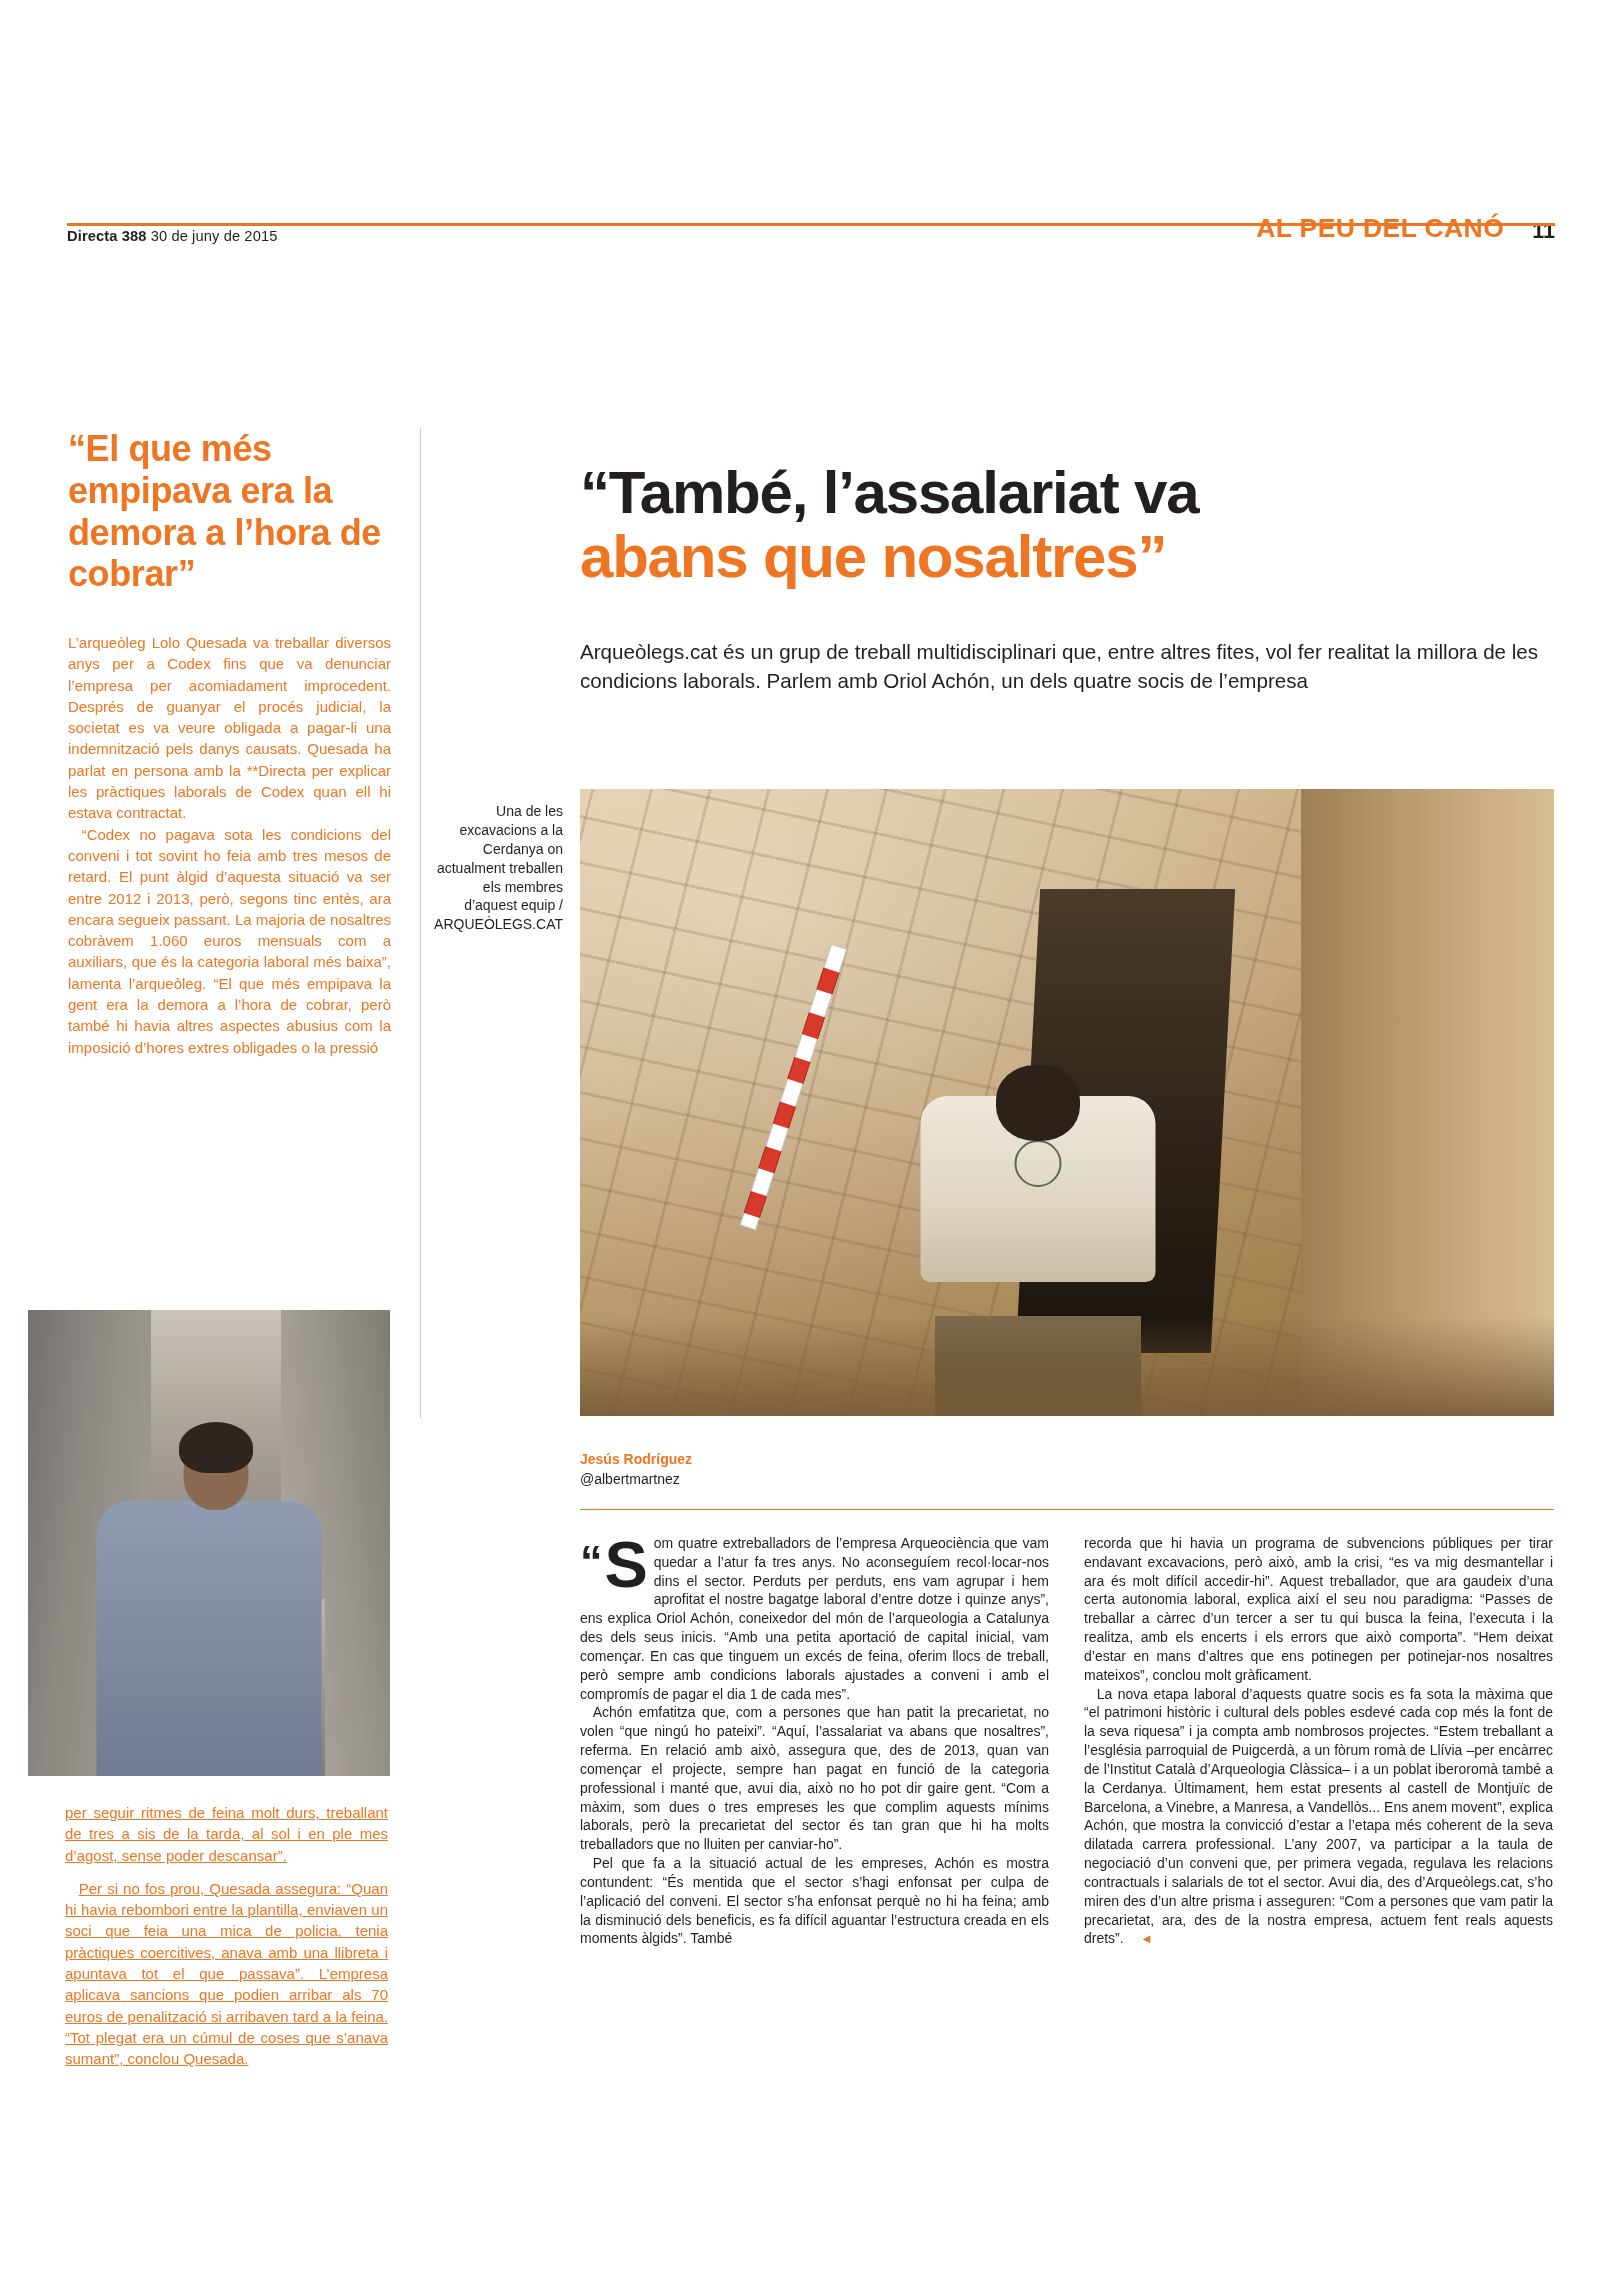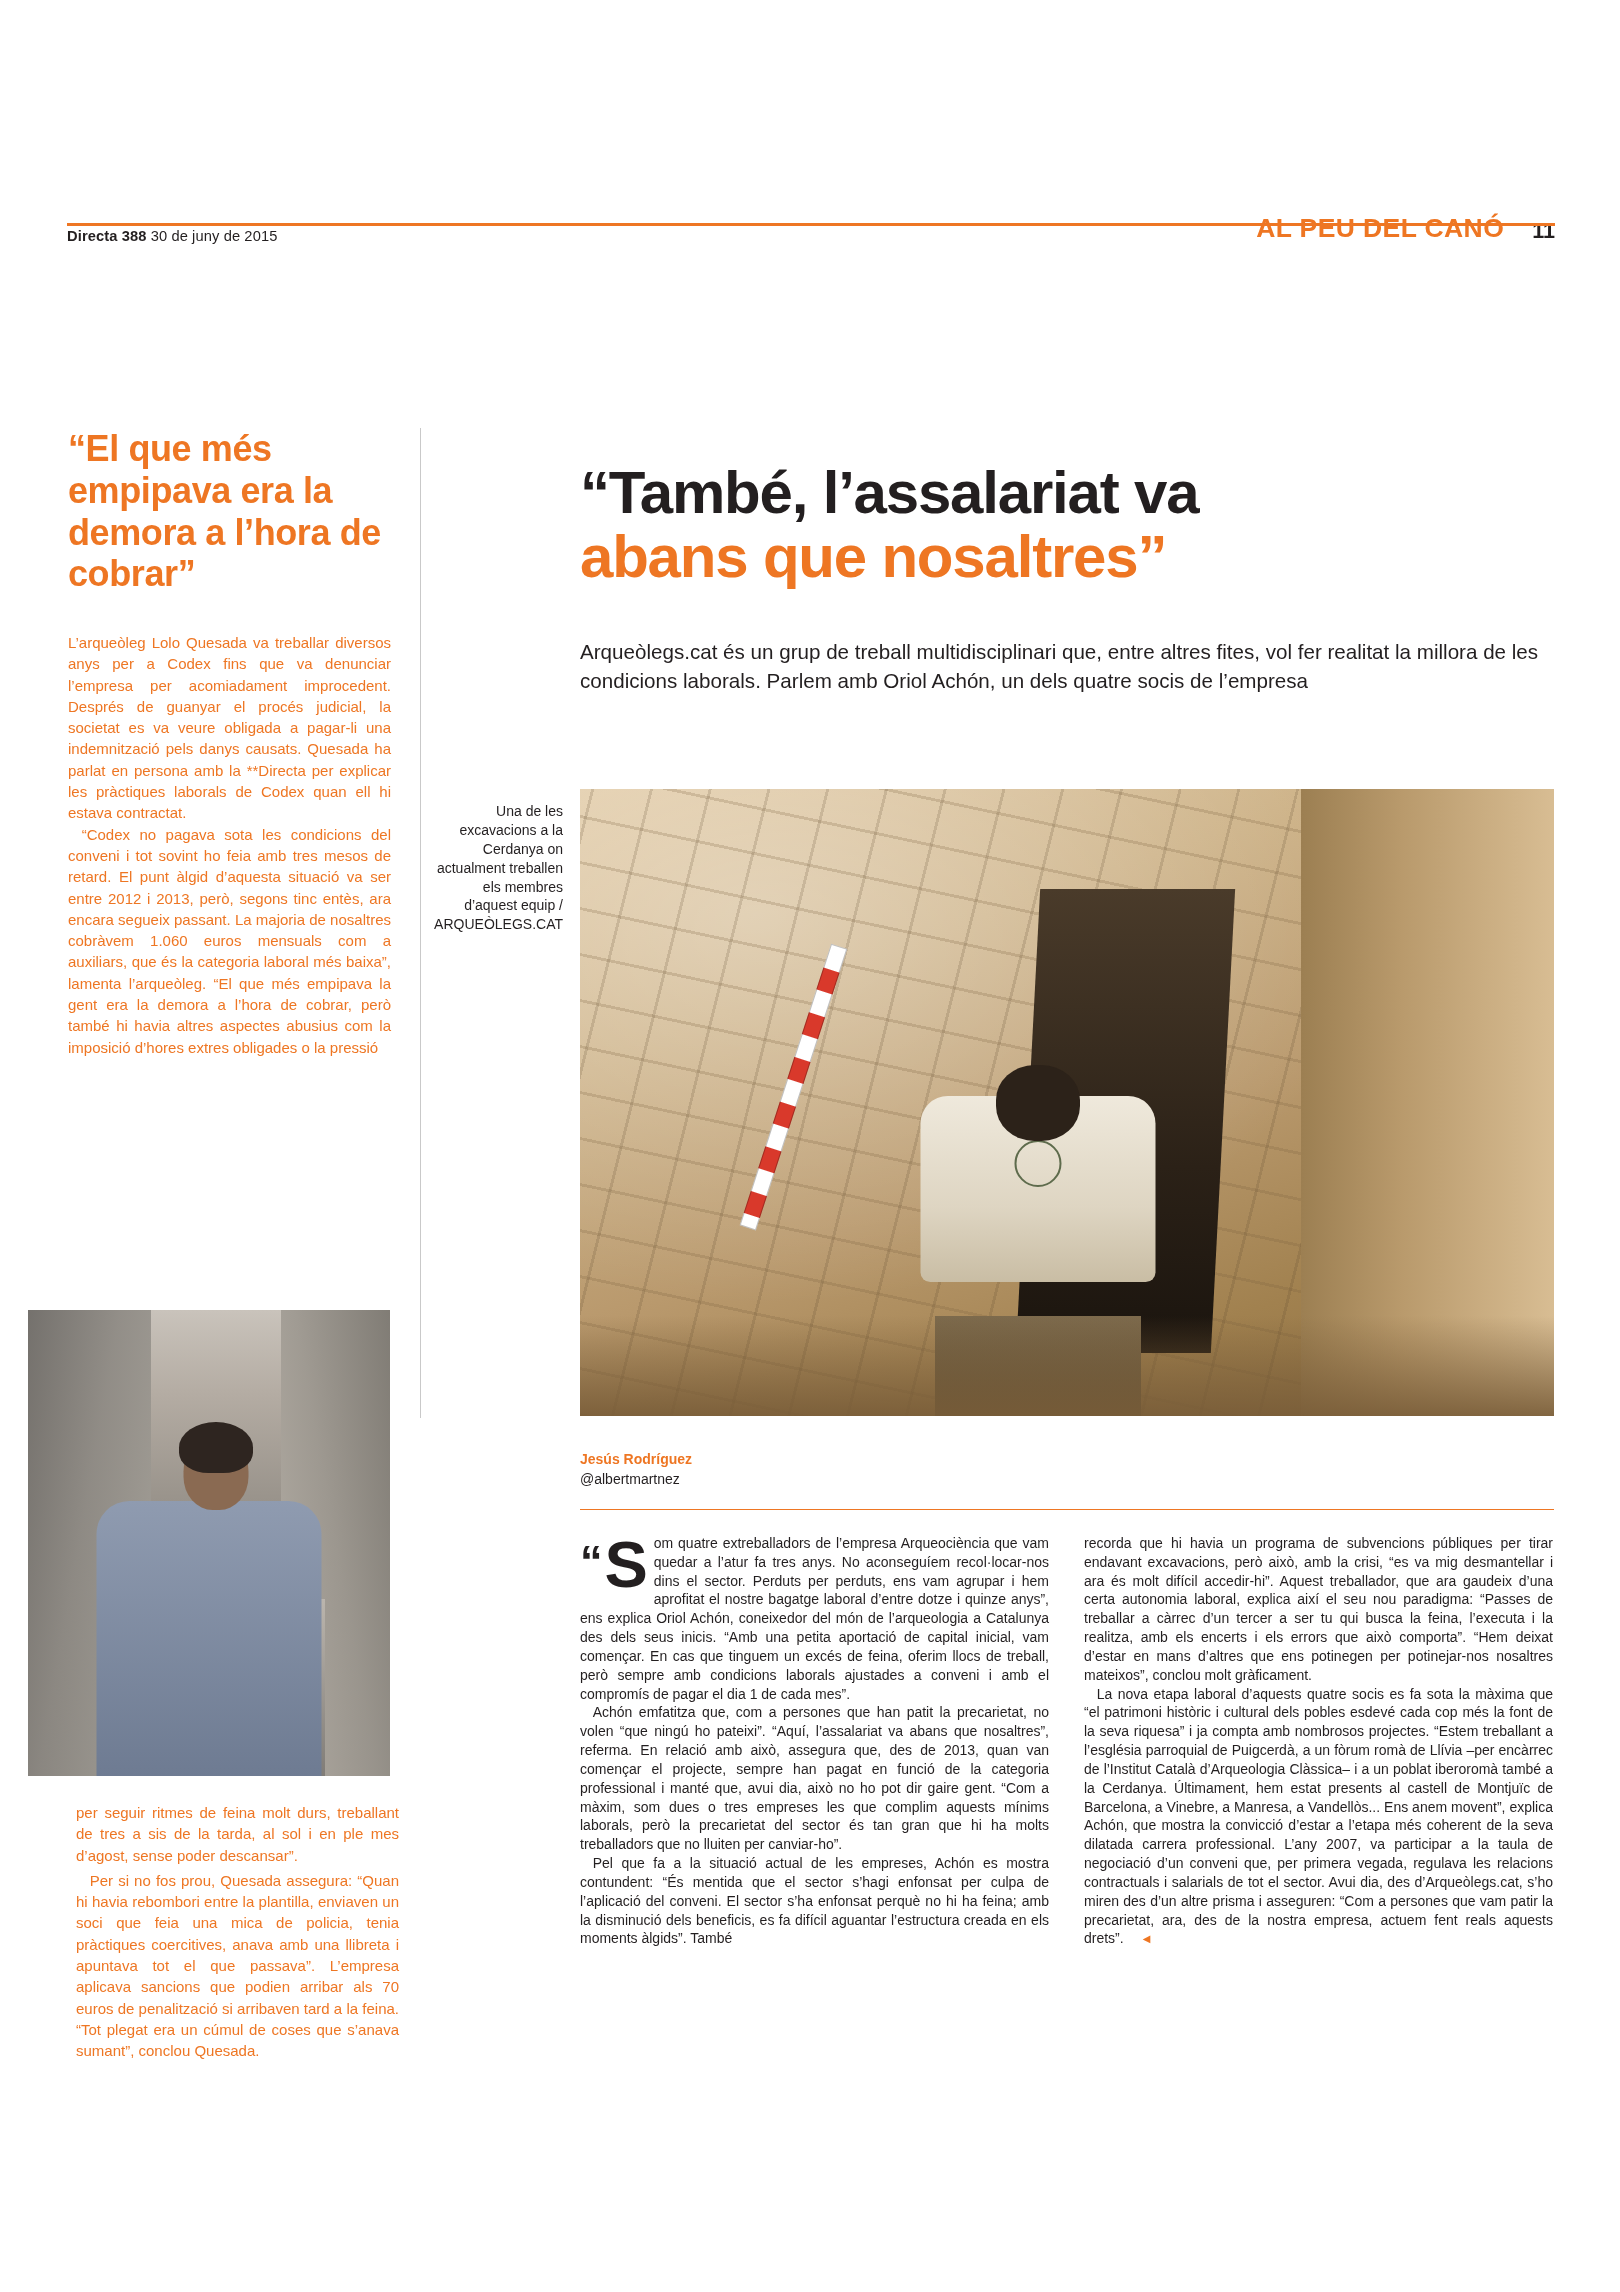--- a/index.html
+++ b/index.html
@@ -140,30 +140,31 @@
   }
   .left-photo .person-body {
     position:absolute; left:50%; top:41%; width:225px; height:59%;
     transform: translateX(-50%);
     border-radius: 33px 33px 0 0;
     background: linear-gradient(180deg, #8f9bb0 0%, #6e7b92 100%);
   }
 
   .left-lower {
     position: absolute;
-    left: 76px;
+    left: 65px;
     top: 1802px;
     width: 323px;
     color: #ee7623;
     font-size: 15px;
     line-height: 1.42;
     text-align: justify;
+    text-decoration: underline;
   }
   .left-lower p { margin: 0; }
-  .left-lower p + p { text-indent: 13.7px; margin-top: 4px; }
+  .left-lower p + p { text-indent: 13.7px; margin-top: 12px; }
 
   
   .vrule {
     position: absolute;
     left: 420px;
     top: 428px;
     width: 1px;
     height: 990px;
     background: #c9c9c9;
   }

